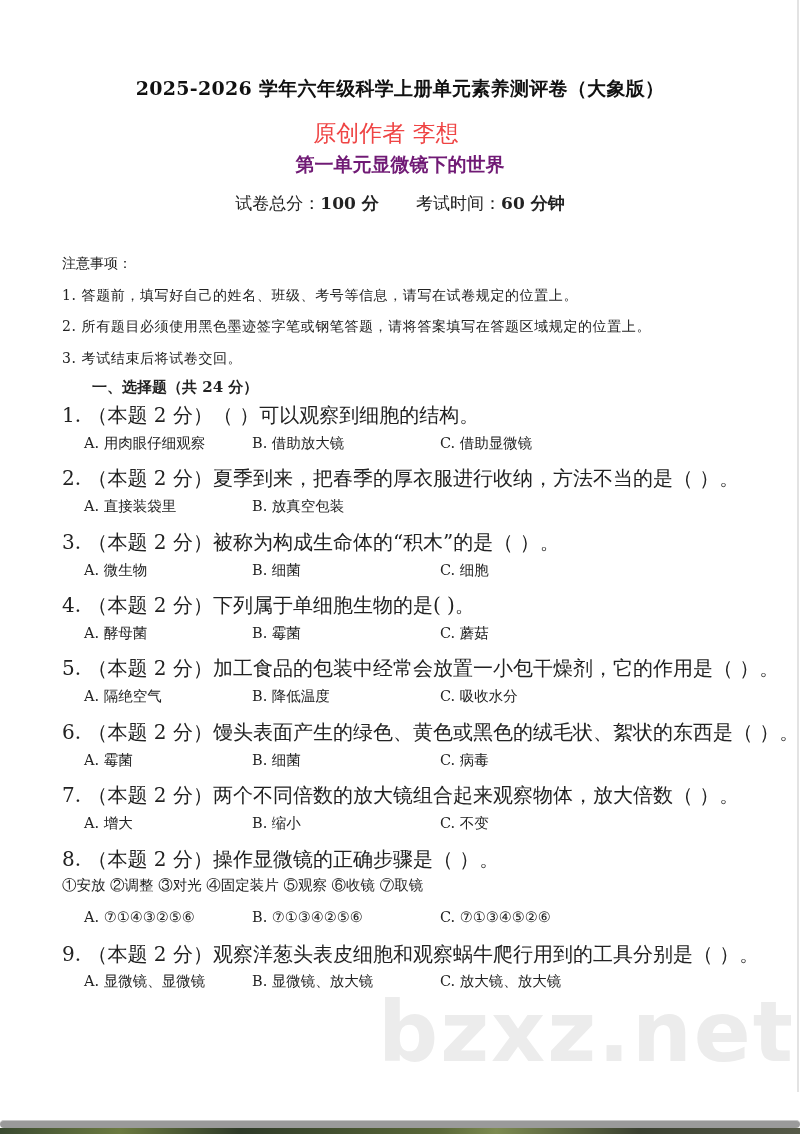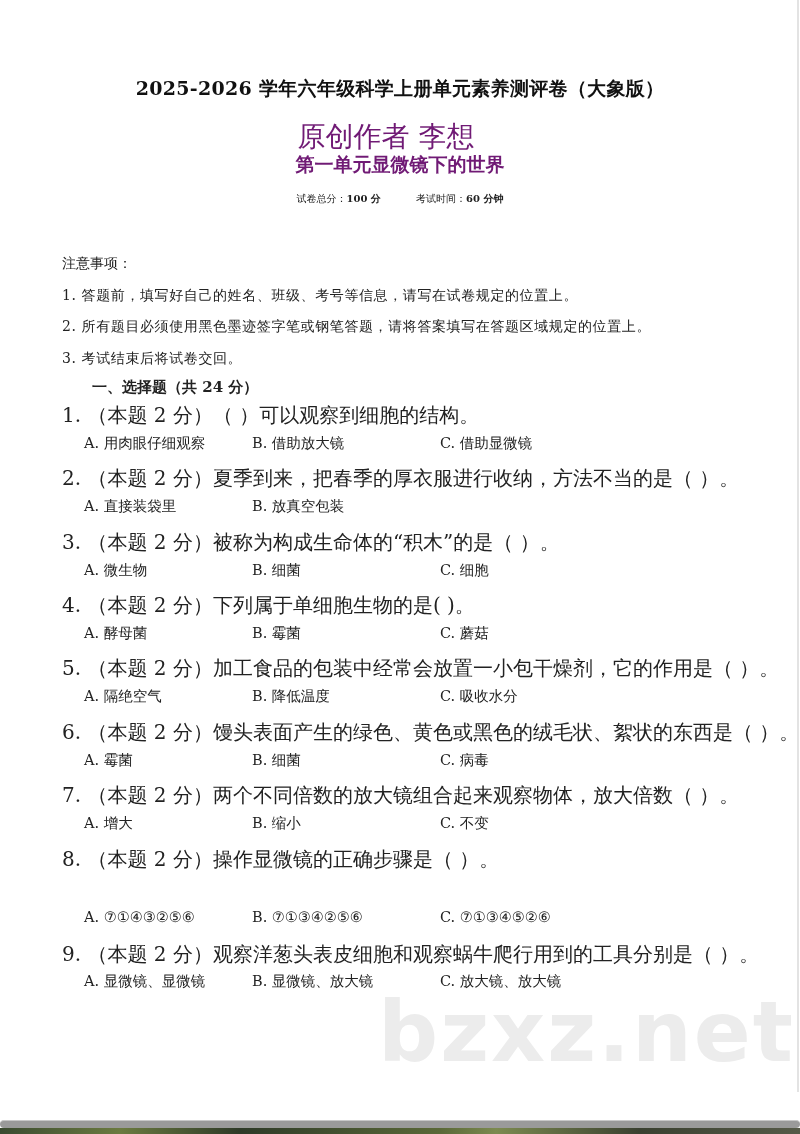--- a/index.html
+++ b/index.html
@@ -12,29 +12,29 @@
   .page {
     position: absolute; left: 0; top: 0; width: 797px; height: 1092px;
     background: #fff; border-right: 2px solid #e3e3e3;
   }
   .title {
     position: absolute; top: 76px; left: 0; width: 800px; text-align: center;
     font-size: 19px; font-weight: bold; color: #111; letter-spacing: 0.3px;
   }
   .author {
     position: absolute; top: 118px; left: 0; width: 772px; text-align: center;
-    font-size: 28px; color: #701a75; font-family: "DejaVu Sans", sans-serif;
+    font-size: 23px; color: #ef4444; font-family: "DejaVu Sans", sans-serif;
   }
   .unit {
     position: absolute; top: 152px; left: 0; width: 800px; text-align: center;
     font-size: 19px; font-weight: bold; color: #701a75; font-family: "DejaVu Sans", sans-serif;
   }
   .meta {
     position: absolute; top: 192px; left: 0; width: 800px; text-align: center;
-    font-size: 10px; color: #222;
+    font-size: 17px; color: #222;
   }
   .meta span { margin: 0 16px; }
   .meta b { font-weight: bold; }
   .notes-title { position: absolute; top: 255px; left: 62px; font-size: 14px; }
   .note { position: absolute; left: 62px; font-size: 14px; letter-spacing: 0.6px; }
   .section { position: absolute; top: 378px; left: 62px; font-size: 15px; font-weight: bold; margin-left: 30px; }
   .q { position: absolute; left: 62px; font-size: 20px; white-space: nowrap; }
   .opts { position: absolute; left: 84px; font-size: 14.5px; white-space: nowrap; width: 700px; height: 22px; }
   .opt { position: absolute; top: 0; white-space: nowrap; }
   .opt.a { left: 0; }
@@ -116,20 +116,21 @@
   </div>
 
   <div class="q" style="top:782px">7. （本题 2 分）两个不同倍数的放大镜组合起来观察物体，放大倍数（  ）。</div>
   <div class="opts" style="top:814px">
     <span class="opt a">A. 增大</span>
     <span class="opt b">B. 缩小</span>
     <span class="opt c">C. 不变</span>
   </div>
 
   <div class="q" style="top:846px">8. （本题 2 分）操作显微镜的正确步骤是（  ）。</div>
+  <div class="steps">①安放 ②调整 ③对光 ④固定装片 ⑤观察 ⑥收镜 ⑦取镜</div>
   <div class="opts" style="top:909px">
     <span class="opt a">A. ⑦①④③②⑤⑥</span>
     <span class="opt b">B. ⑦①③④②⑤⑥</span>
     <span class="opt c">C. ⑦①③④⑤②⑥</span>
   </div>
 
   <div class="q" style="top:941px">9. （本题 2 分）观察洋葱头表皮细胞和观察蜗牛爬行用到的工具分别是（  ）。</div>
   <div class="opts" style="top:972px">
     <span class="opt a">A. 显微镜、显微镜</span>
     <span class="opt b">B. 显微镜、放大镜</span>

